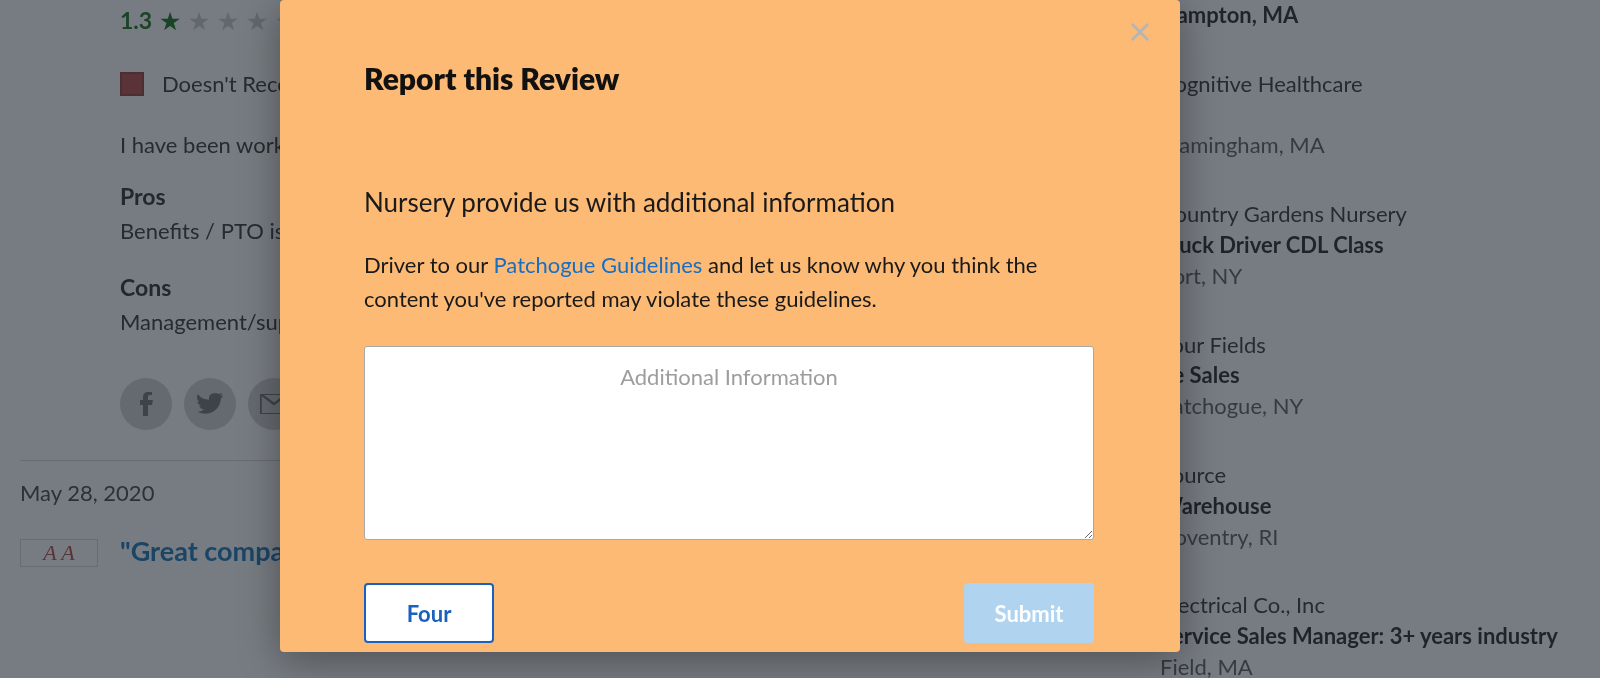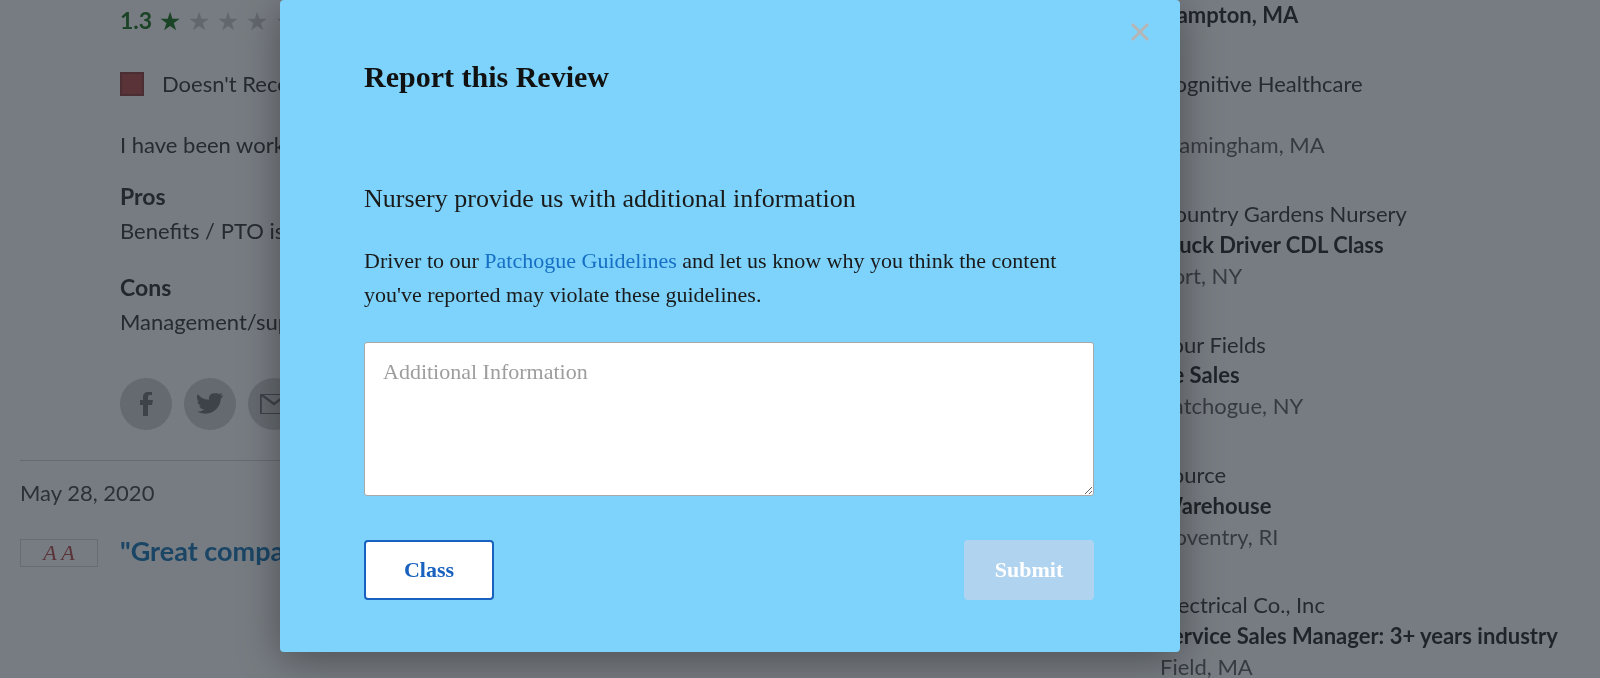--- a/index.html
+++ b/index.html
@@ -147,25 +147,24 @@
       inset: 0;
       background: rgba(35,43,53,0.62);
     }
     
     .modal {
       position: absolute;
       left: 280px;
       top: 0;
       width: 900px;
       height: 652px;
-      background: #7dd3fc;
+      background: #fdba74;
       border-radius: 4px;
       box-shadow: 0 8px 40px rgba(0,0,0,0.35);
       padding: 60px 84px 0 84px;
-      font-family: Liberation Serif, serif;
     }
     .close-x {
       position: absolute;
       top: 14px;
       right: 22px;
       width: 36px;
       height: 36px;
       display: flex;
       align-items: center;
       justify-content: center;
@@ -186,28 +185,29 @@
     .modal-desc {
       margin-top: 30px;
       font-size: 22px;
       color: #1a1a1a;
       line-height: 1.55;
     }
     .modal-desc a { color: #166fc4; text-decoration: none; }
     .textarea {
       margin-top: 30px;
       width: 730px;
-      height: 154px;
+      height: 194px;
       border: 1px solid #a8a8a8;
       border-radius: 3px;
       resize: both;
       font-size: 22px;
       padding: 16px 18px;
       font-family: inherit;
       color: #222;
+      text-align: center;
     }
     .textarea::placeholder { color: #9d9d9d; }
     .btn-row {
       margin-top: 40px;
       width: 730px;
       display: flex;
       justify-content: space-between;
       align-items: center;
     }
     .btn {
@@ -315,16 +315,16 @@
         <path d="M4 4 L20 20 M20 4 L4 20"></path>
       </svg>
   </div>
   <div class="modal-title">Report this Review</div>
   <div class="modal-sub">Nursery provide us with additional information</div>
   <div class="modal-desc">
     <span>Driver to our </span><a href="#">Patchogue Guidelines</a><span> and let us know why you think the content you've reported may violate these guidelines.</span>
   </div>
   <textarea class="textarea" placeholder="Additional Information" style=""></textarea>
   <div class="btn-row">
-    <div class="btn btn-back">Class</div>
+    <div class="btn btn-back">Four</div>
     <div class="btn btn-submit">Submit</div>
   </div>
 </div>
 
 </body></html>

